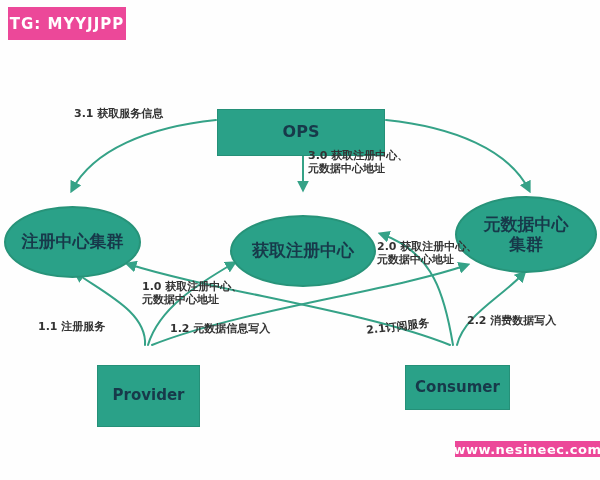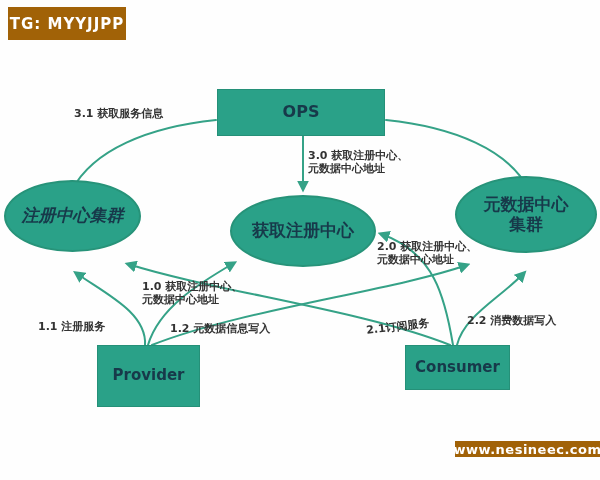--- a/index.html
+++ b/index.html
@@ -2,36 +2,36 @@
 <html><head>
 <meta charset="utf-8">
 <style>
   html,body{margin:0;padding:0;background:#fff;}
   .canvas{
     position:relative;width:600px;height:480px;overflow:hidden;
     background:#fefefe;
     font-family:"DejaVu Sans","Liberation Sans",sans-serif;
   }
   .badge{
-    position:absolute;background:#a16207;color:#fff;
+    position:absolute;background:#ec4899;color:#fff;
     display:flex;align-items:center;justify-content:center;
     font-weight:bold;box-sizing:border-box;
   }
   .badge.tg{left:8px;top:7px;width:118px;height:33px;font-size:15px;letter-spacing:1px;}
   .badge.url{left:455px;top:441px;width:145px;height:16px;font-size:13px;font-weight:600;letter-spacing:.5px;}
   .arrows{position:absolute;left:0;top:0;pointer-events:none;}
   .node{
     position:absolute;background:#2aa188;color:#17394a;
     display:flex;flex-direction:column;align-items:center;justify-content:center;
-    font-weight:bold;box-sizing:border-box;text-align:center;line-height:1.15;
+    font-weight:bold;box-sizing:border-box;text-align:center;line-height:1.15;margin-top:20px;
   }
   .node.rect{border:1px solid #259078;}
   .node.ellipse{border-radius:50%;border:2px solid #279379;}
   .node.ops{left:217px;top:89px;width:168px;height:47px;font-size:16px;}
-  .node.registry{left:4px;top:180px;width:137px;height:72px;font-size:17px;font-style:italic;}
+  .node.registry{left:4px;top:186px;width:137px;height:72px;font-size:17px;}
   .node.config{left:230px;top:195px;width:146px;height:72px;font-size:17px;}
   .node.metadata{left:455px;top:176px;width:142px;height:77px;font-size:17px;}
   .node.provider{left:97px;top:345px;width:103px;height:62px;font-size:15px;}
   .node.consumer{left:405px;top:345px;width:105px;height:45px;font-size:15px;text-align:center;}
   .edge-label{
     position:absolute;color:#333;font-size:11px;font-weight:bold;
     line-height:13px;white-space:nowrap;
   }
   .edge-label span{display:block;}
   .lbl-3-1{left:74px;top:107px;}

